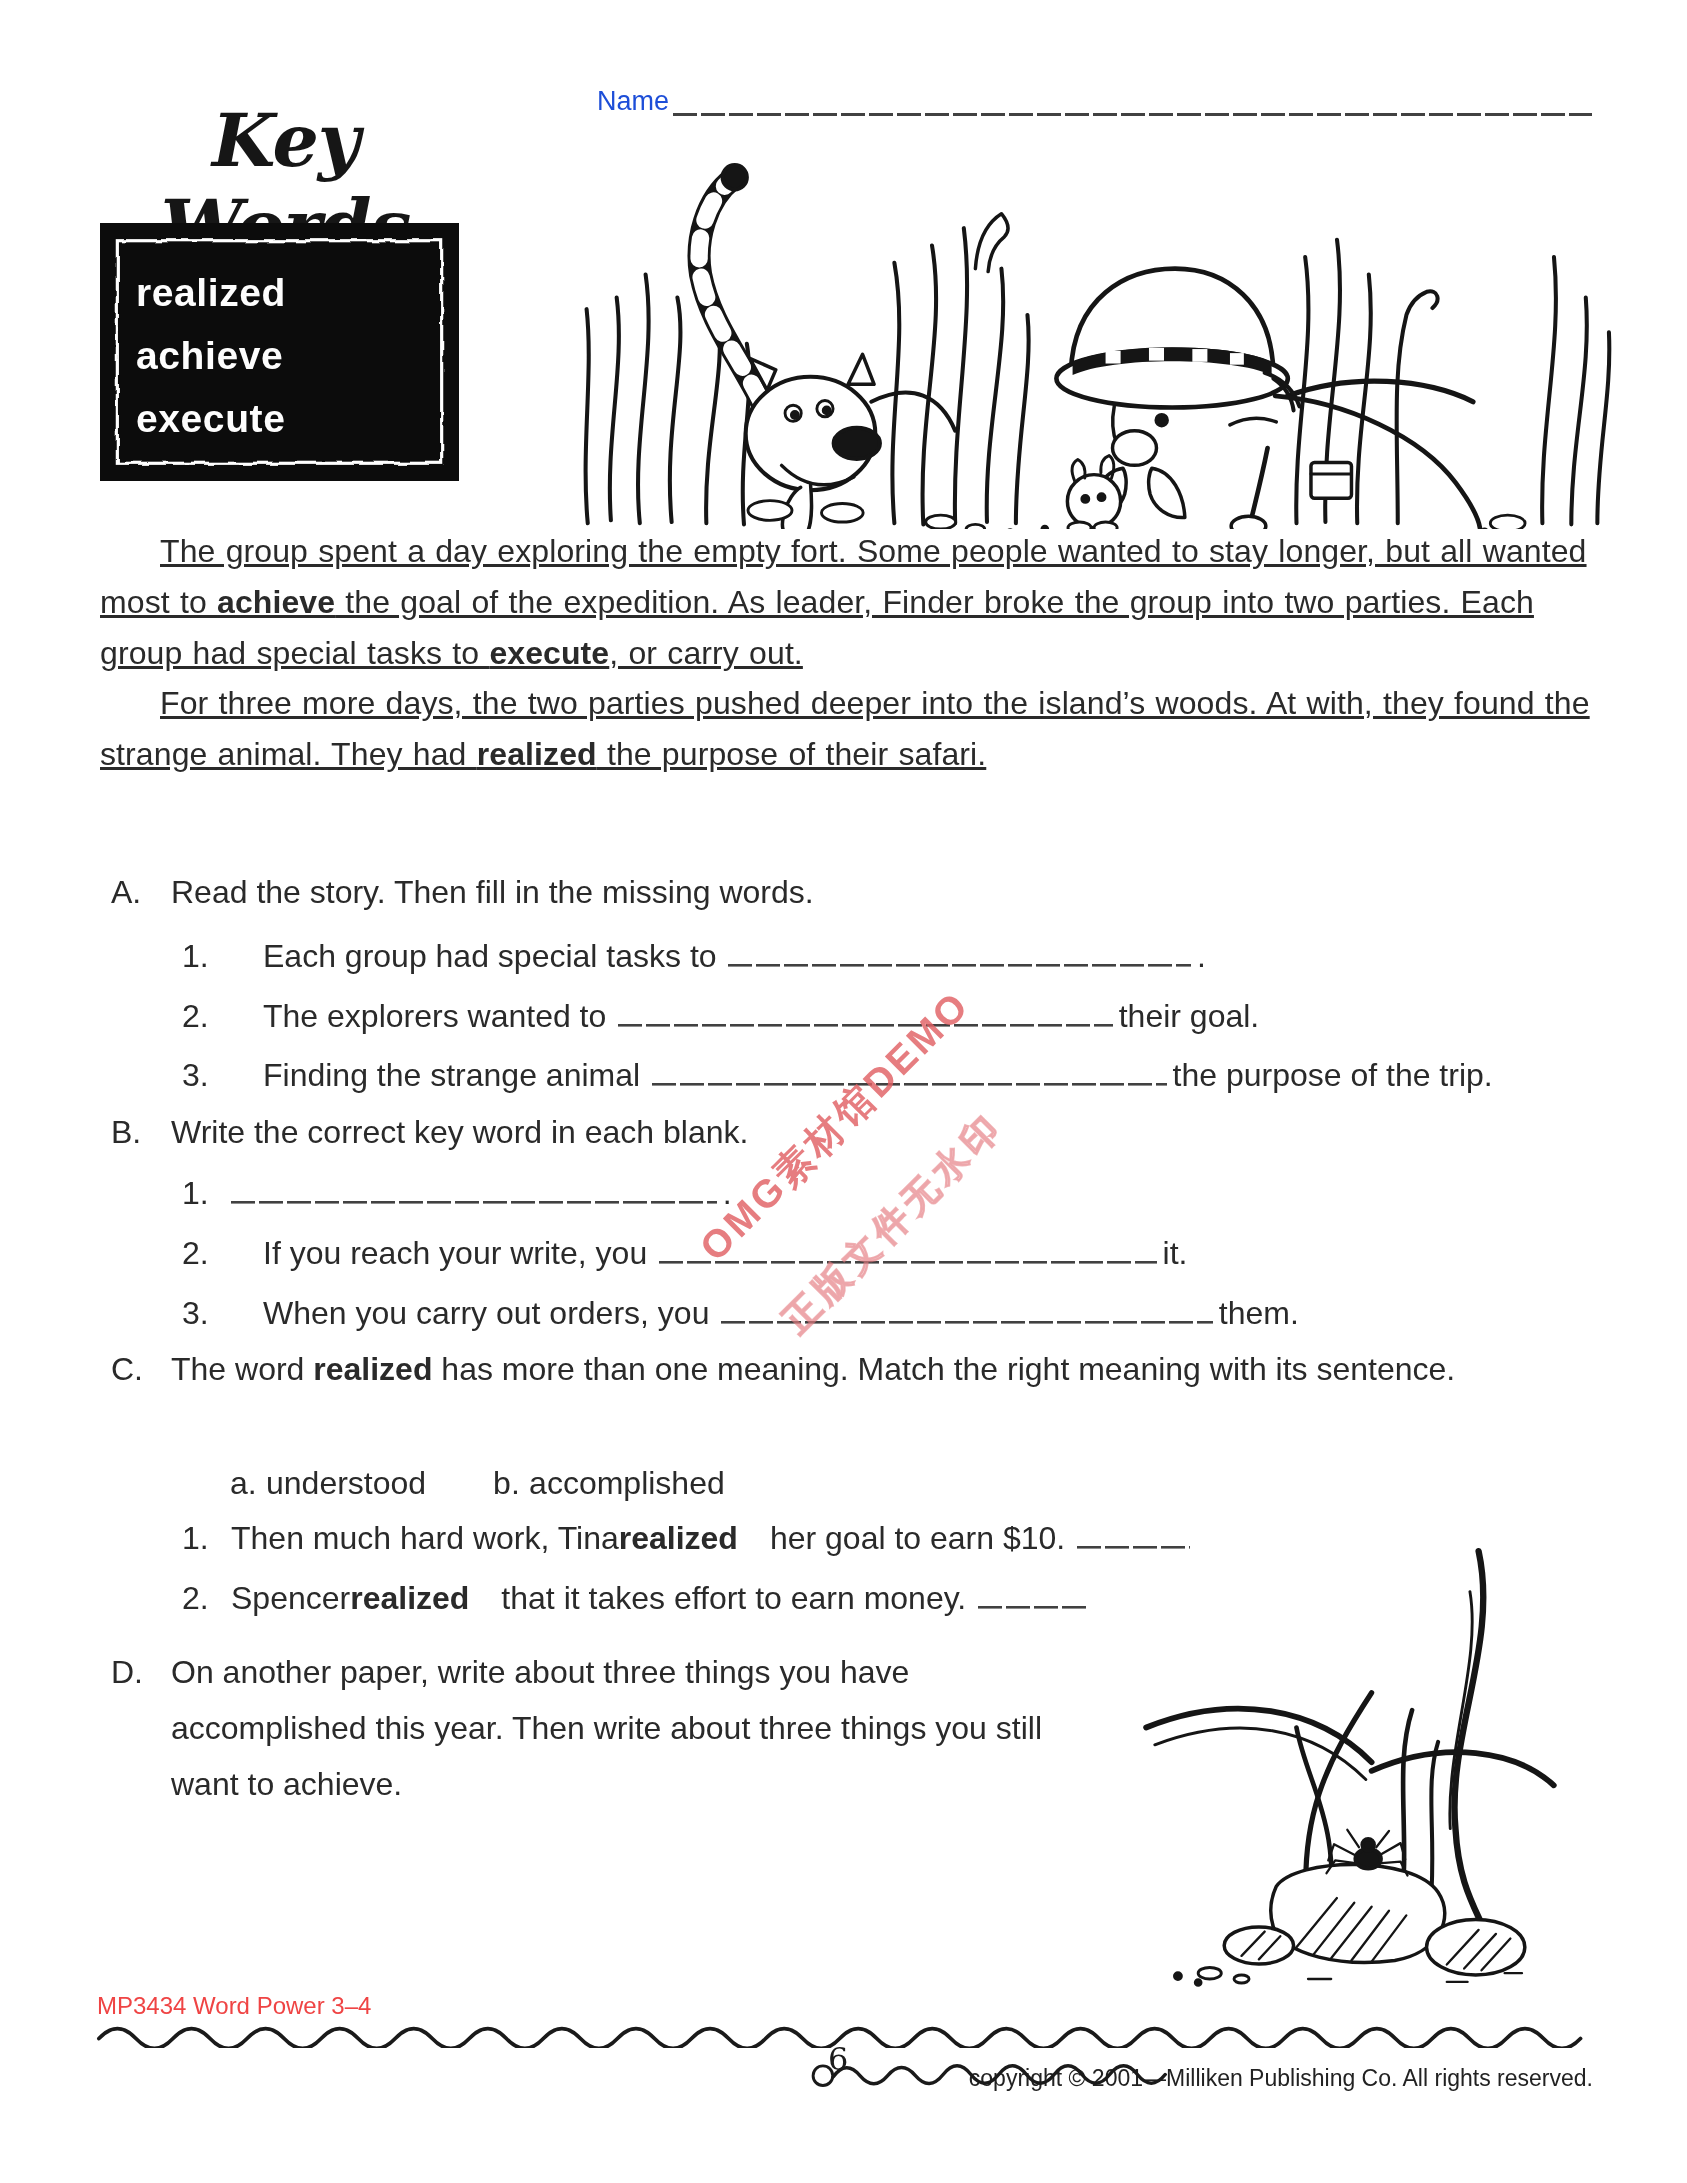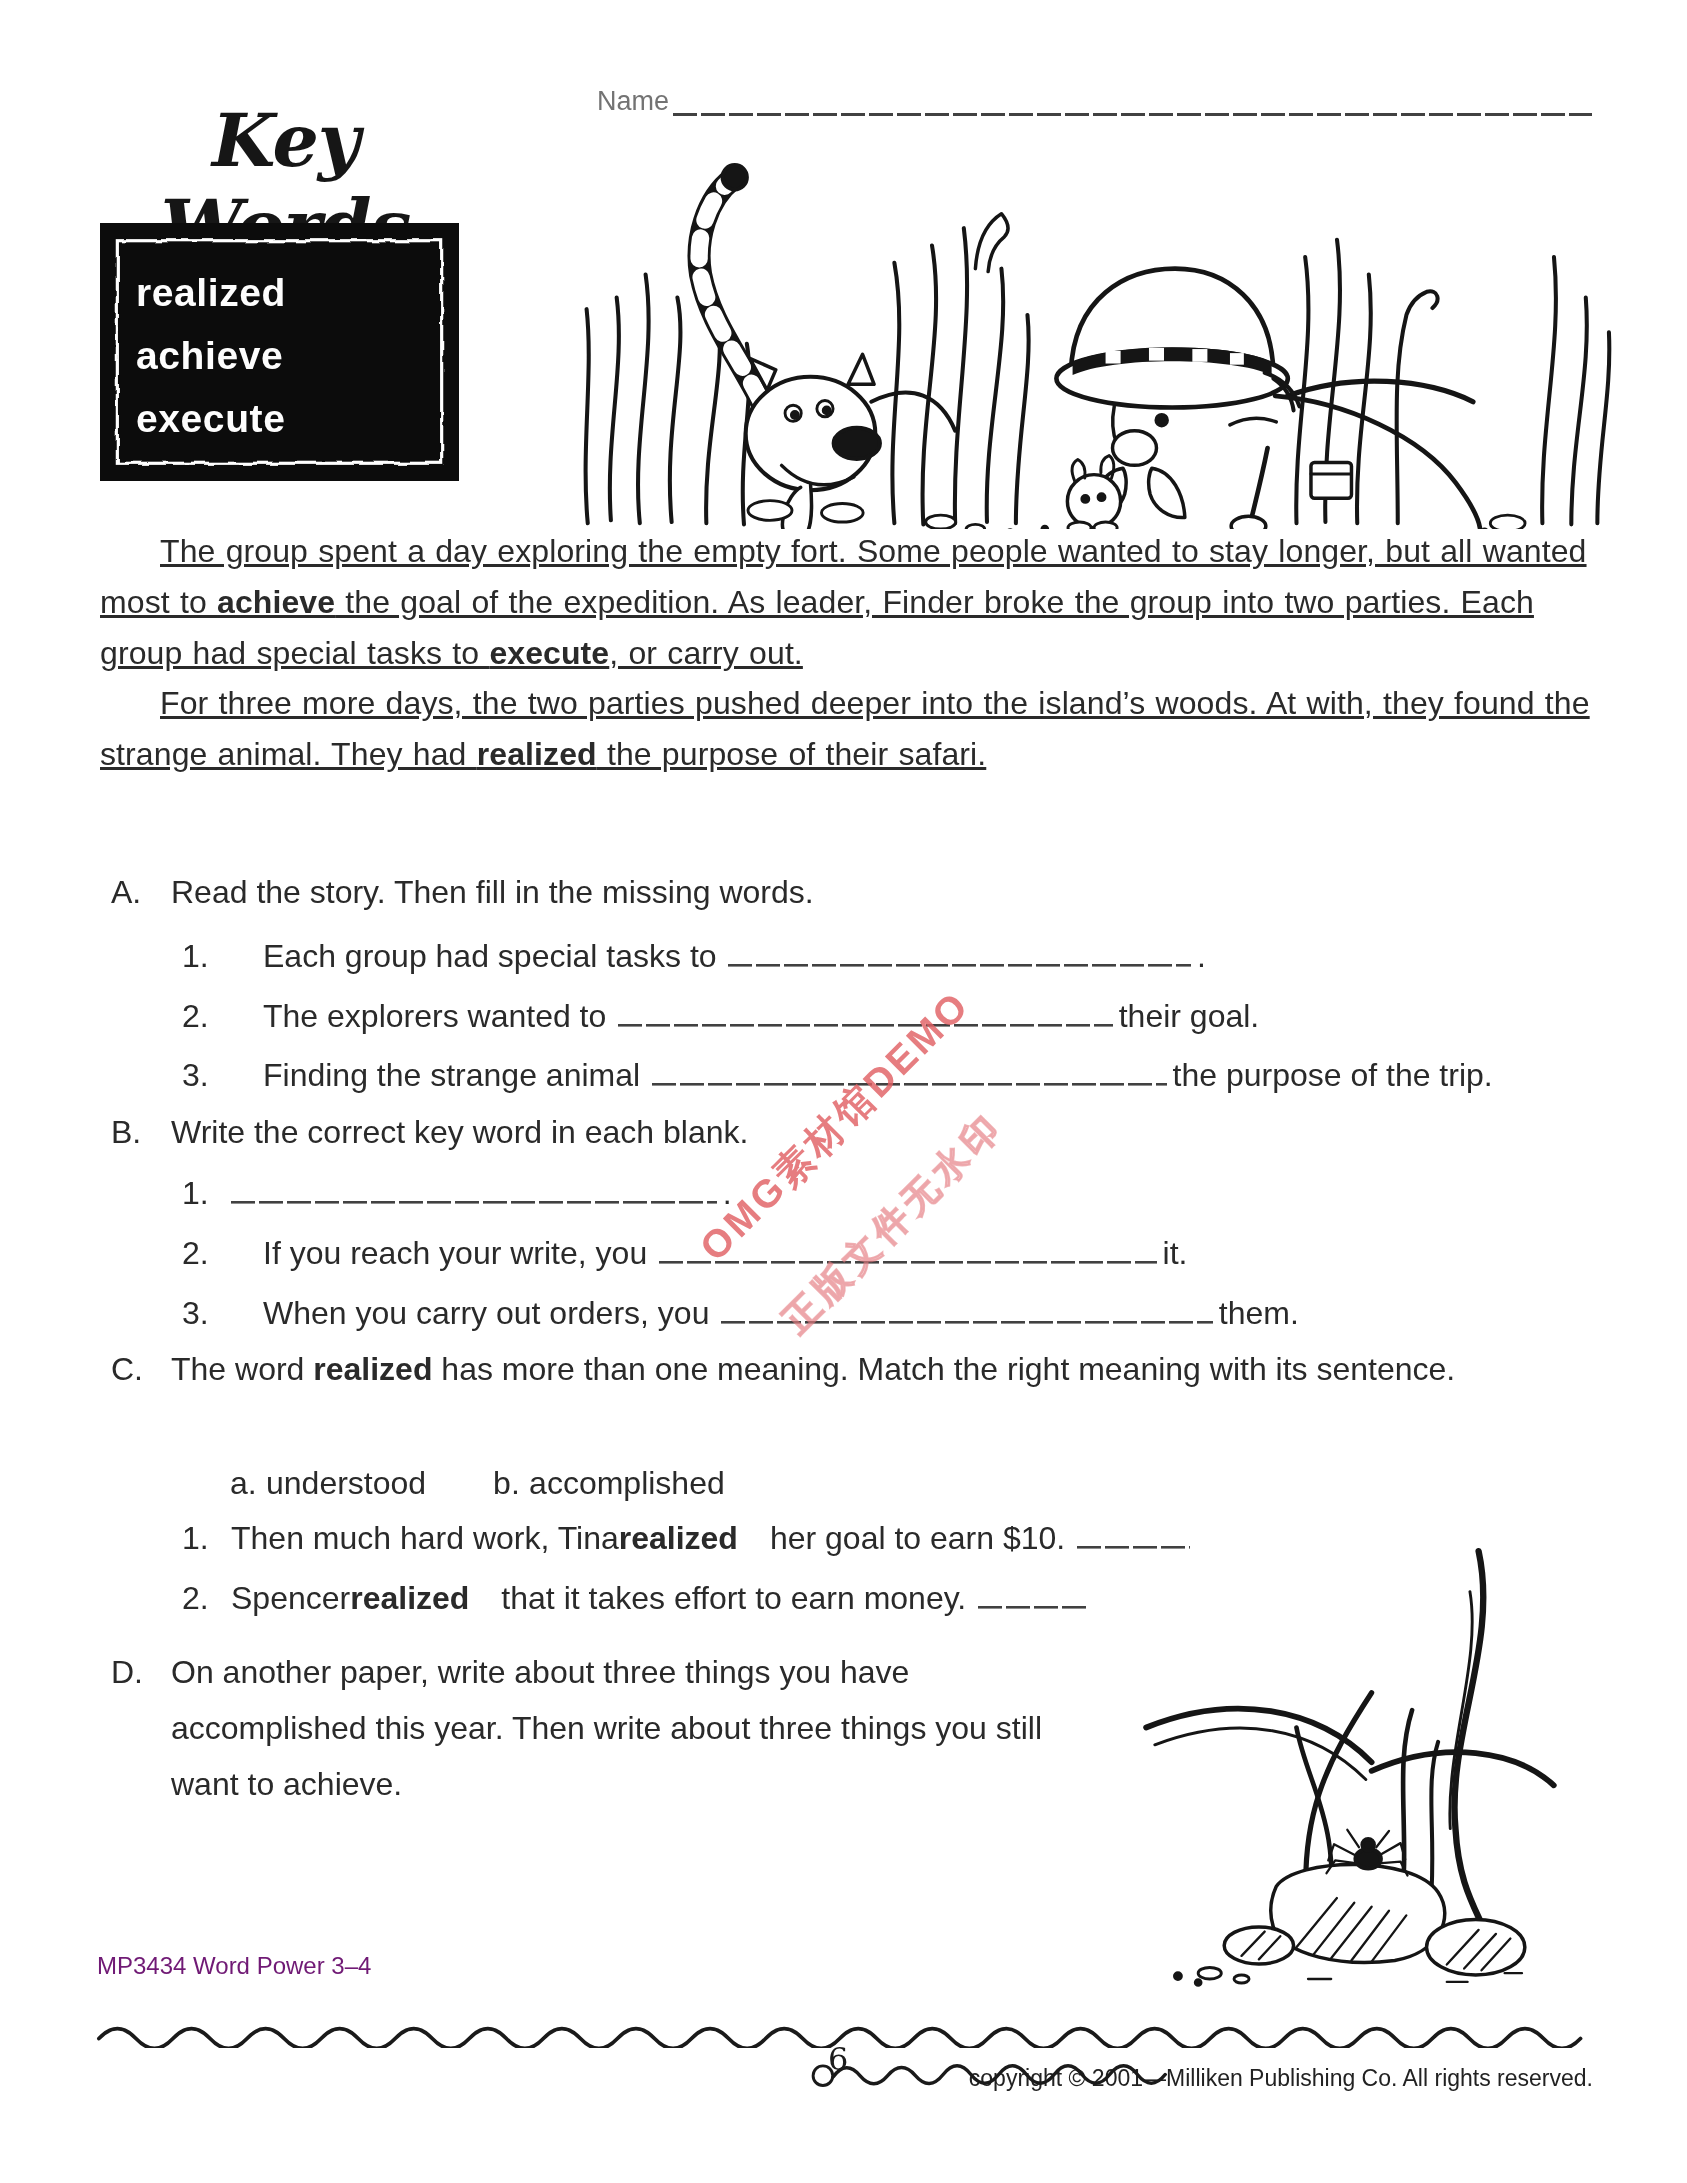--- a/index.html
+++ b/index.html
@@ -1,21 +1,21 @@
 <!DOCTYPE html>
 <html style="font-size:9.3px"><head>
 <meta charset="utf-8">
 <style>
   html,body{margin:0;padding:0;background:#ffffff;}
   .page{position:relative;width:1688px;height:2183px;background:#ffffff;overflow:hidden;
         font-family:"Liberation Sans",sans-serif;color:#2a2a2a;}
   .abs{position:absolute;}
 
   
-  .name-label{font-size:27px;color:#737373;}
+  .name-label{font-size:27px;color:#1d4ed8;}
   .rule{display:inline-block;height:5.8px;vertical-align:-3.5px;
         background:repeating-linear-gradient(90deg,#414141 0 24px,rgba(0,0,0,0) 24px 28px) bottom/100% 2.6px no-repeat;}
   .name-rule{position:absolute;left:673px;top:113px;width:919px;height:2.9px;
         background:repeating-linear-gradient(90deg,#414141 0 24px,rgba(0,0,0,0) 24px 28px);}
 
   
   .title{left:93px;top:97px;width:385px;text-align:center;
          font-family:"DejaVu Serif",serif;font-style:italic;font-weight:bold;
          font-size:73px;letter-spacing:-1.2px;color:#161616;}
   .kwbox{left:100px;top:223px;width:359px;height:258px;background:#0c0c0c;}
@@ -45,21 +45,21 @@
 
   
   .wm{left:666px;top:926px;width:475px;height:440px;pointer-events:none;z-index:6;}
   .wm span{position:absolute;white-space:nowrap;transform-origin:0 50%;}
   .wm-1{left:41px;top:301px;transform:rotate(-45deg);font-size:39px;font-weight:bold;
         letter-spacing:3.5px;color:rgba(224,96,100,0.82);}
   .wm-2{left:124px;top:376px;transform:rotate(-45deg);font-size:36px;font-weight:bold;letter-spacing:5.8px;
         color:rgba(233,138,144,0.28);-webkit-text-stroke:1.4px rgba(228,120,126,0.55);}
 
   
-  .foot-left{left:97px;top:1952px;font-size:24px;color:#701a75;}
+  .foot-left{left:97px;top:1992px;font-size:24px;color:#ef4444;}
   .foot-right{right:95px;top:2065px;font-size:23px;color:#222;}
   .page-num{left:828px;top:2040px;font-family:"DejaVu Serif",serif;font-size:32px;color:#1c1c1c;}
 </style>
 </head>
 <body>
 
 <div class="page">
 
   <span class="abs name-label" style="left:597px;top:86px;">Name</span>
   <span class="name-rule"></span>

